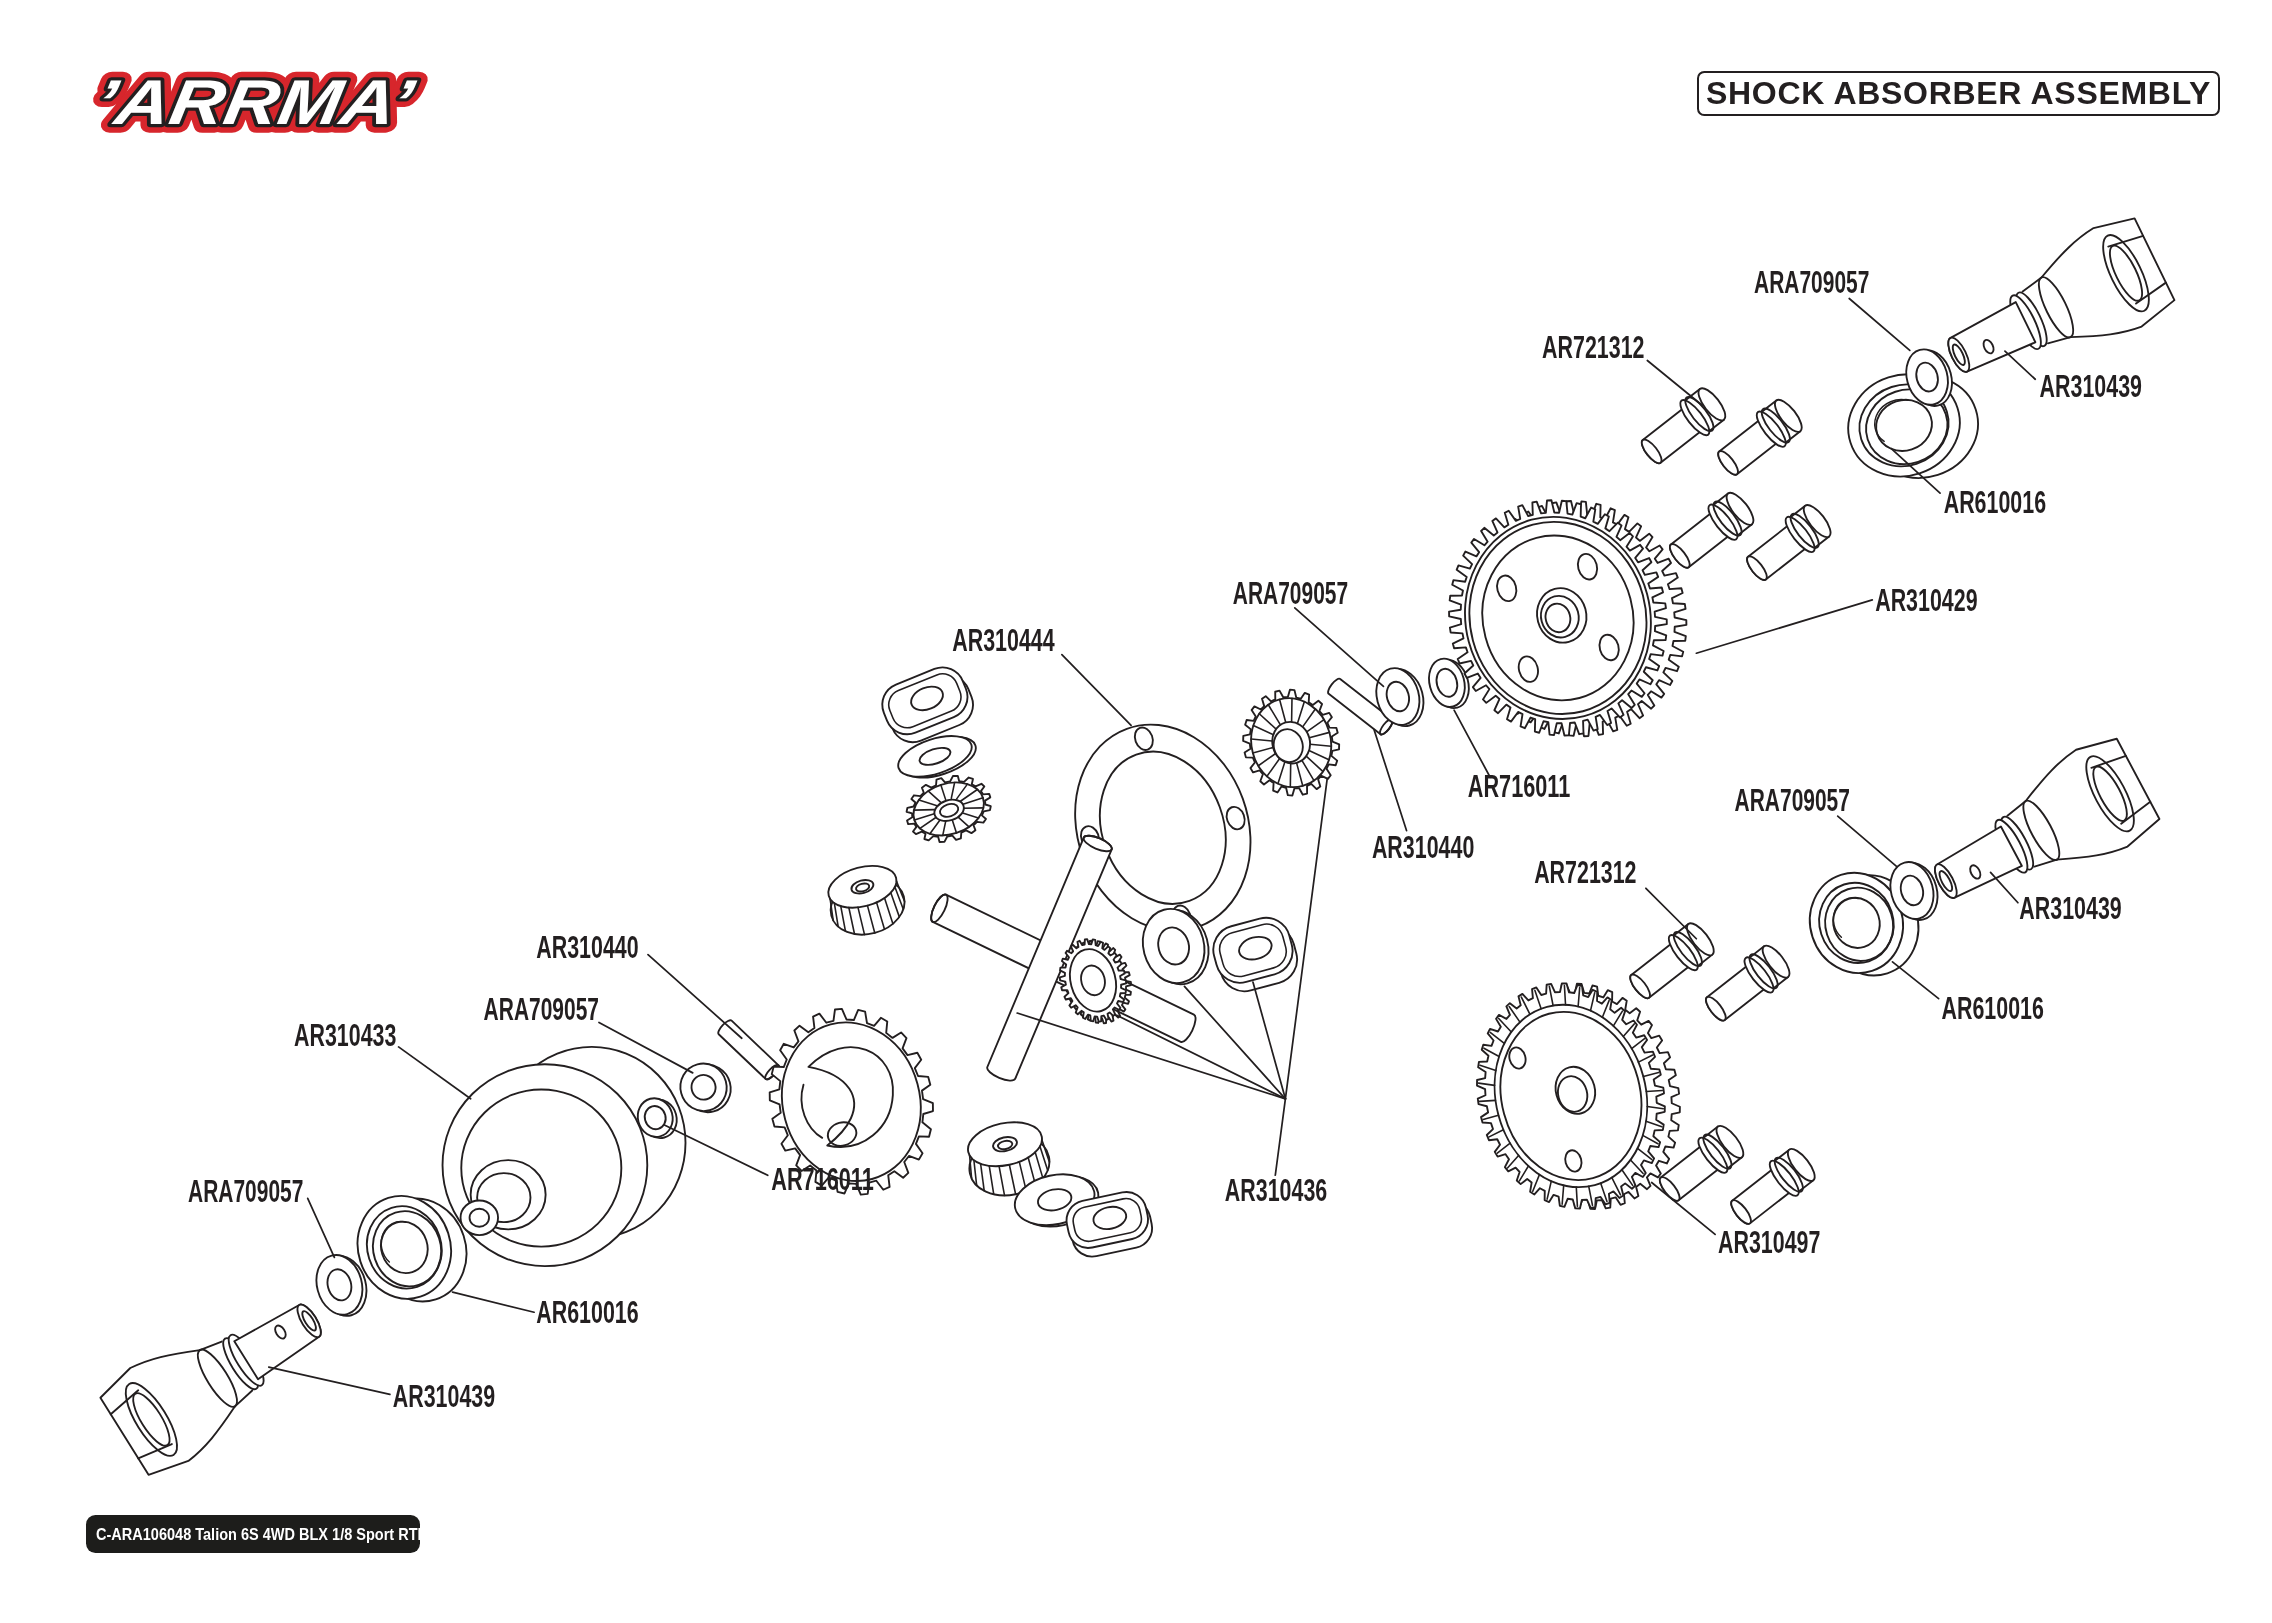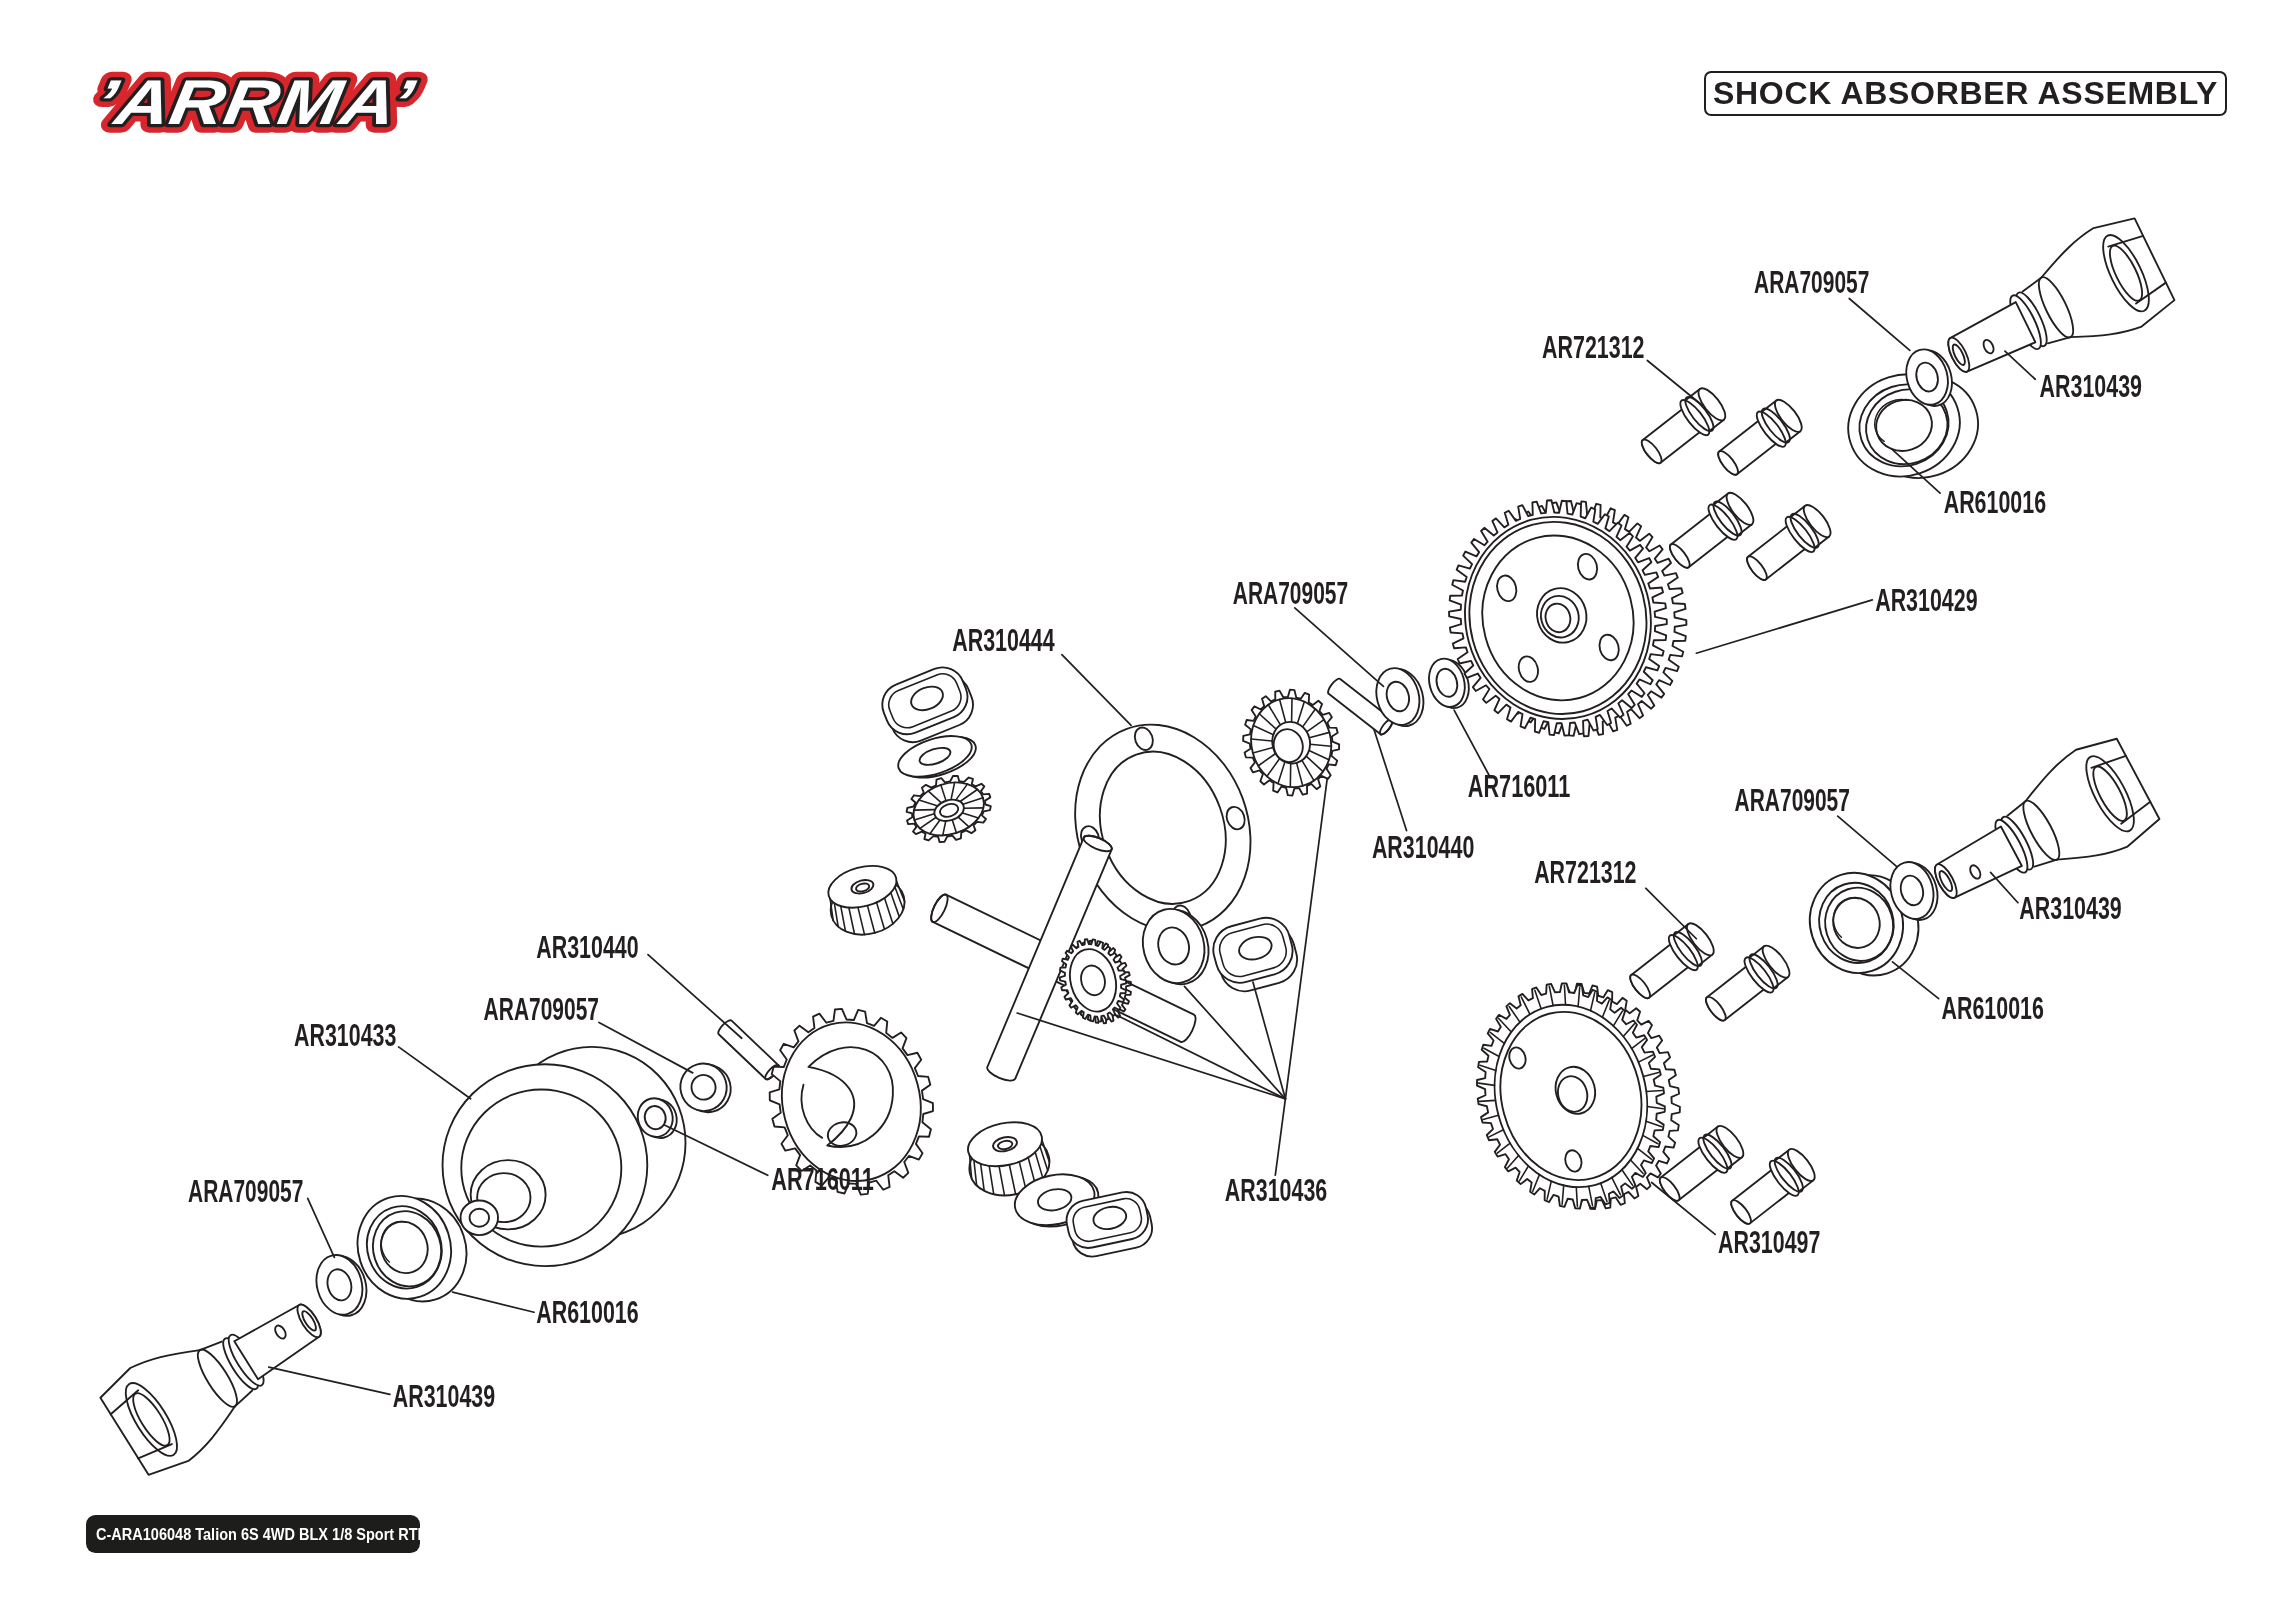--- a/index.html
+++ b/index.html
@@ -1,20 +1,20 @@
 <!DOCTYPE html>
 <html style="font-size:11.5px"><head>
 <meta charset="utf-8">
 <style>
   html,body{margin:0;padding:0;background:#ffffff;}
   .page{position:relative;width:2273px;height:1623px;background:#fff;overflow:hidden;
         font-family:"Liberation Sans",sans-serif;color:#231f20;}
   .logo-svg{position:absolute;left:79px;top:63px;width:353px;height:75px;}
   .title-box{position:absolute;left:1697px;top:71px;width:523px;height:45px;border:2.2px solid #231f20;
-             border-radius:7.2px;box-sizing:border-box;display:flex;align-items:center;justify-content:center;margin-left:7px;}
+             border-radius:7.2px;box-sizing:border-box;display:flex;align-items:center;justify-content:center;}
   .title-box span{font-weight:bold;font-size:32px;letter-spacing:0.7px;white-space:nowrap;color:#231f20;}
   .badge{position:absolute;left:86px;top:1515px;width:334px;height:38px;background:#1d1d1b;
          border-radius:9.4px;display:flex;align-items:center;overflow:hidden;}
   .badge span{color:#ffffff;font-weight:bold;font-size:17.3px;white-space:nowrap;margin-left:10px;
               transform:scaleX(.84);transform-origin:0 50%;}
   #diagram{position:absolute;left:0;top:0;width:2273px;height:1623px;}
   svg text.plabel{font-family:"Liberation Sans",sans-serif;font-weight:bold;fill:#231f20;}
 </style>
 </head>
 <body>

